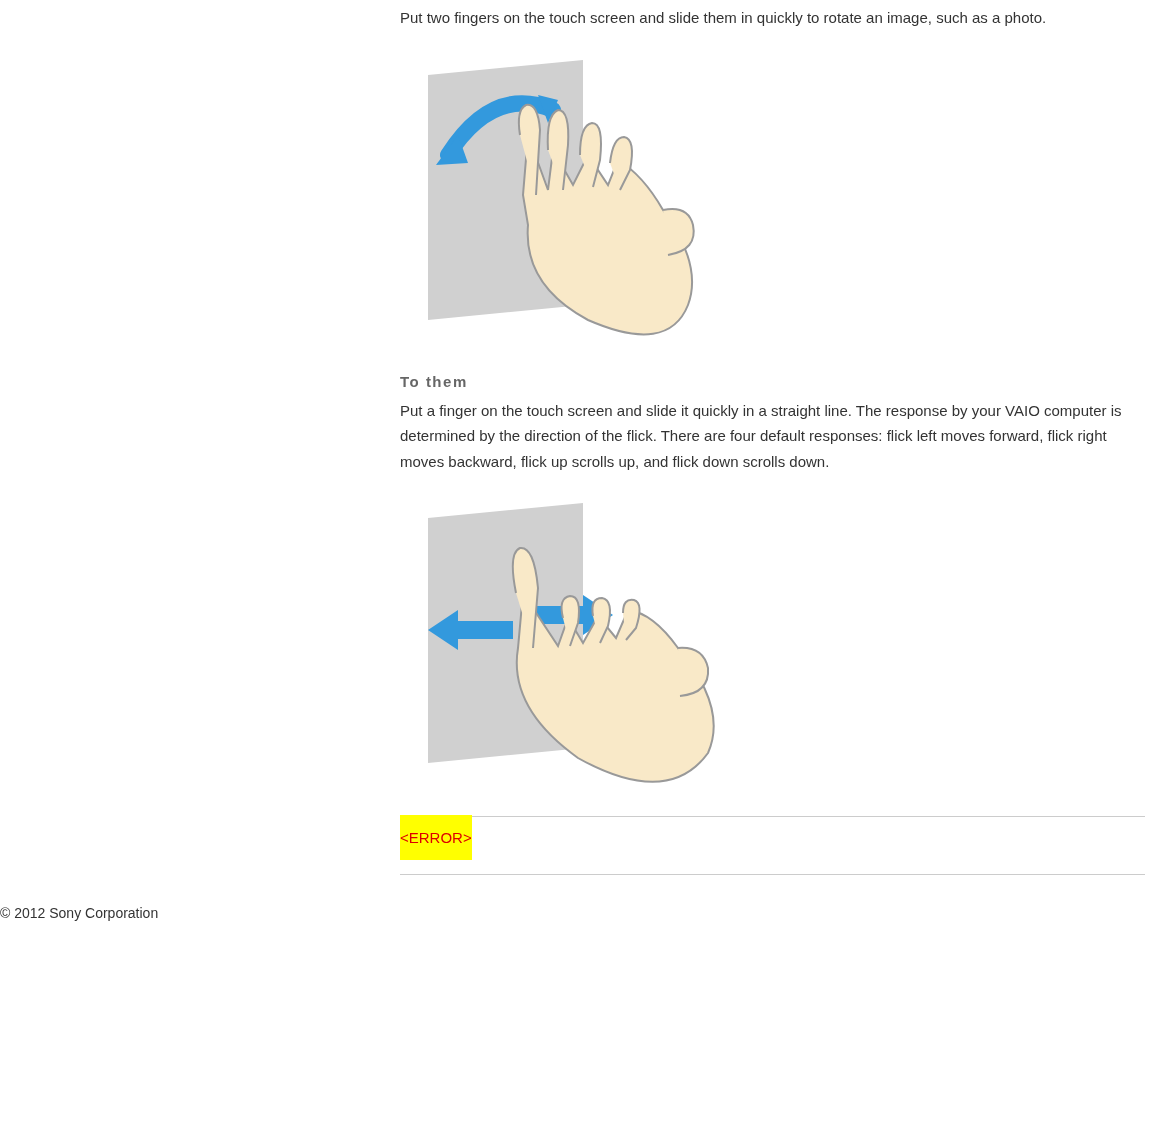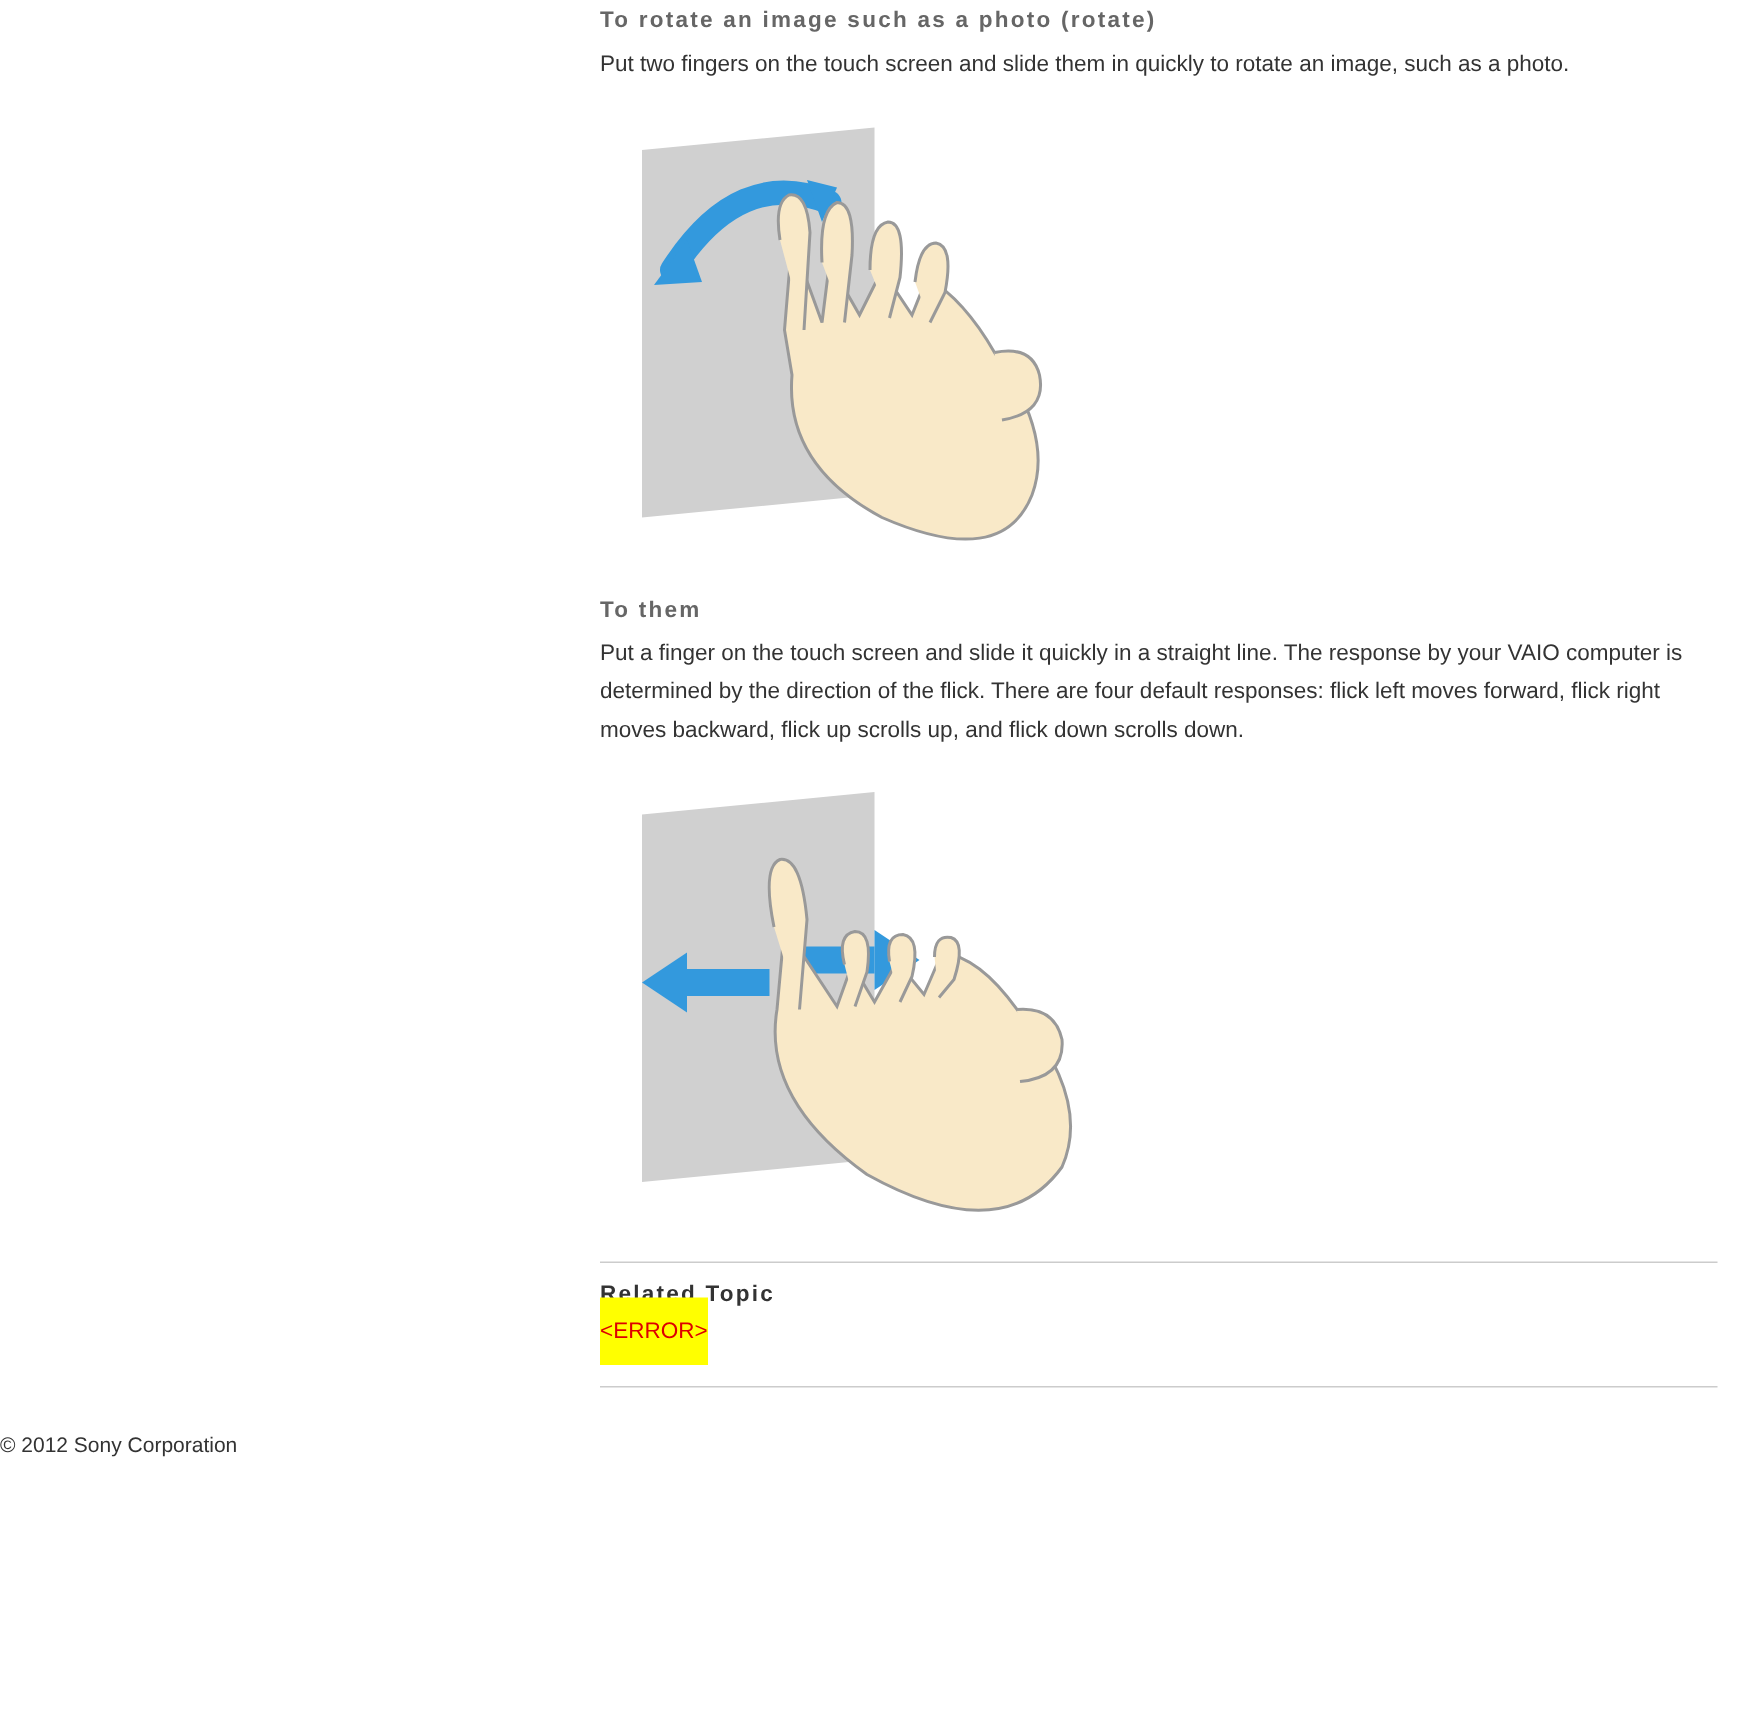--- a/index.html
+++ b/index.html
@@ -63,21 +63,20 @@
       padding-bottom: 10px;
     }
   </style>
 </head>
 <body>
 
 <div class="container">
   <div class="content">
 
     <div>
-      <p class="section-heading">To rotate an image such as a photo (rotate)</p>
       <p class="body-text">Put two fingers on the touch screen and slide them in quickly to rotate an image, such as a photo.</p>
 
       <div class="illustration">
         <svg width="300" height="290" viewBox="0 0 300 290">
 
           <polygon points="20,20 175,5 175,250 20,265" fill="#d0d0d0"></polygon>
 
           <path d="M 40 100 Q 85 30 145 55" stroke="#3399dd" stroke-width="16" fill="none" stroke-linecap="round"></path>
           <polygon points="28,110 50,80 60,108" fill="#3399dd"></polygon>
           <polygon points="150,45 130,40 140,68" fill="#3399dd"></polygon>
@@ -121,20 +120,19 @@
             <path d="M 185 118 Q 182 100 194 100 Q 206 102 200 128 L 192 145"></path>
             <path d="M 215 115 Q 215 100 226 102 Q 236 105 228 130 L 218 142"></path>
 
             <path d="M 270 150 Q 295 148 300 170 Q 302 195 272 198"></path>
           </g>
         </svg>
       </div>
     </div>
 
     <hr class="hr">
-    <p class="related-heading">Related Topic</p>
     <a href="#" class="error-link">&lt;ERROR&gt;</a>
     <hr class="hr">
 
   </div>
 
   <div class="copyright">© 2012 Sony Corporation</div>
 </div>
 
 </body></html>

